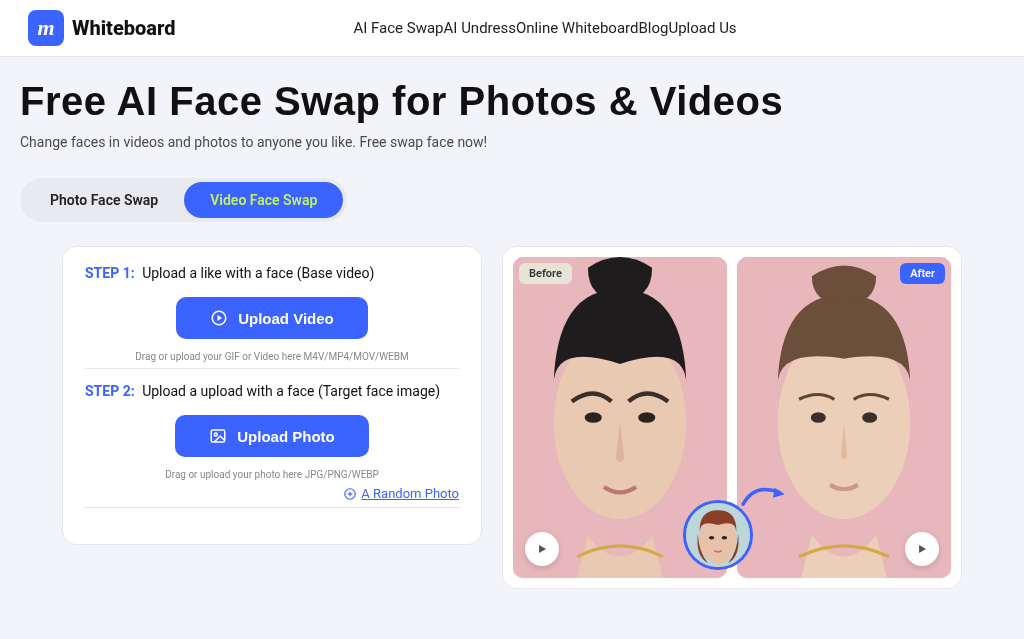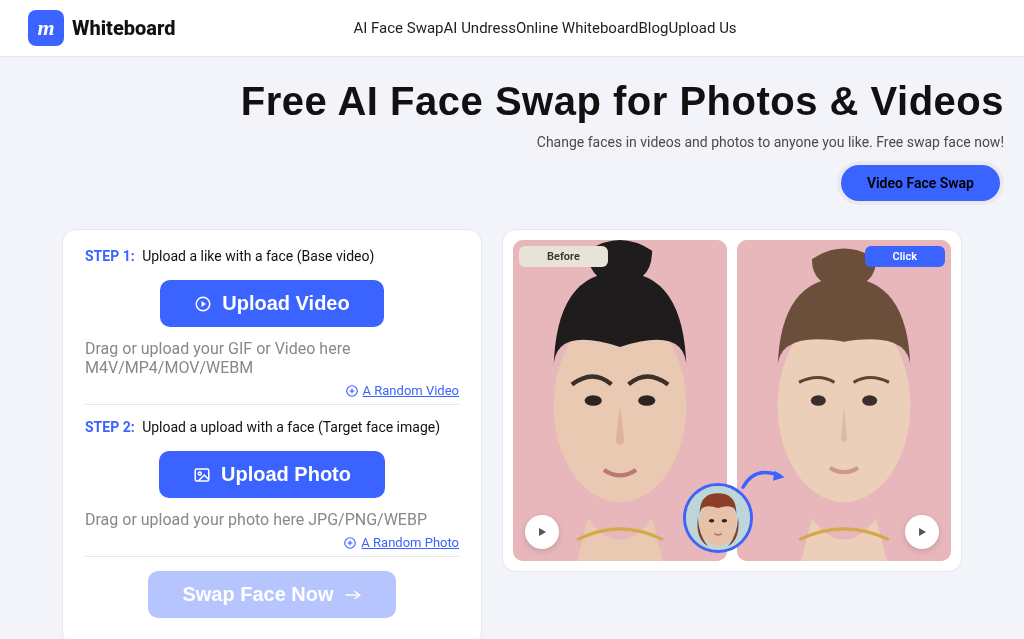--- a/index.html
+++ b/index.html
@@ -37,78 +37,78 @@
     display:flex;align-items:center;justify-content:center;color:#fff;
     font-family:Georgia,serif;font-style:italic;font-weight:bold;font-size:22px;
   }
   .logo-text{font-weight:800;font-size:20px}
   .nav-links{
     display:flex;margin-left:160px;
   }
   .nav-link{font-size:15px;color:#222;cursor:pointer}
   
   .hero{
-    text-align:right;padding:22px 20px 8px;
+    text-align:left;padding:22px 20px 8px;
   }
   .hero h1{
     margin:0 0 10px;
     font-size:40px;
     font-weight:900;
     letter-spacing:0.5px;
     font-family:"Arial Black","Segoe UI Black",Impact,sans-serif;
   }
-  .hero-sub{color:#4a4a4a;font-size:14px;margin-bottom:11px}
+  .hero-sub{color:#4a4a4a;font-size:14px;margin-bottom:28px}
   
   .seg{
     display:inline-flex;border-radius:999px;background:var(--pill);padding:4px;
   }
   .seg-item{
     padding:10px 26px;border-radius:999px;font-size:14px;cursor:pointer;color:#222;
     font-weight:600;
   }
-  .seg-item.active{background:var(--blue);color:#000000}
+  .seg-item.active{background:var(--blue);color:#bef264}
   
   .main{
     display:flex;gap:20px;padding:16px 62px 20px;
     align-items:flex-start;
   }
   .panel{
     background:var(--card);border:1px solid var(--line);border-radius:14px;
   }
   .left{flex:0 0 420px;padding:18px 22px 22px}
   .right{flex:1;padding:10px;min-height:330px;position:relative}
   .step{margin-bottom:6px}
   .step-title{font-size:14px;margin-bottom:16px}
   .step-title b{color:var(--blue);font-weight:700;margin-right:4px}
   .btn{
     display:inline-flex;align-items:center;gap:10px;justify-content:center;
     background:var(--blue);color:#fff;border-radius:10px;
-    padding:12px 34px;font-size:20px;font-weight:600;cursor:pointer;border:none;
+    padding:12px 34px;font-size:15px;font-weight:600;cursor:pointer;border:none;
   }
   .btn-row{display:flex;justify-content:center}
   .btn.disabled{background:var(--blue-light);cursor:default}
-  .hint{color:#888;font-size:16px;margin-top:12px}
+  .hint{text-align:center;color:#888;font-size:10px;margin-top:12px}
   .rand{
     display:flex;justify-content:flex-end;margin-top:6px;margin-bottom:6px;
   }
   .rand a{color:var(--blue);font-size:13px;text-decoration:underline;display:inline-flex;align-items:center;gap:4px;cursor:pointer}
   .divider{border:none;border-top:1px solid var(--line);margin:6px 0 14px}
   .icon{display:inline-flex}
   .play-circle-svg{width:18px;height:18px}
   .img-svg{width:18px;height:18px}
   .plus-circ{width:14px;height:14px}
   .arrow{width:18px;height:14px}
   
   .preview-grid{display:flex;gap:10px;height:100%;position:relative}
   .tile{
     position:relative;flex:1;min-height:300px;border-radius:10px;overflow:hidden;background:#e9d0d3;
     display:flex;align-items:center;justify-content:center;
   }
   .badge{
-    position:absolute;top:6px;font-size:11px;font-weight:600;padding:4px 28px;border-radius:6px;
+    position:absolute;top:6px;font-size:11px;font-weight:600;padding:4px 10px;border-radius:6px;
   }
   .badge.before{left:6px;background:#e7e3d9;color:#333}
   .badge.after{right:6px;background:var(--blue);color:#fff}
   .play-btn{
     position:absolute;bottom:12px;width:34px;height:34px;border-radius:50%;
     background:#fff;display:flex;align-items:center;justify-content:center;
     box-shadow:0 2px 6px rgba(0,0,0,0.15);cursor:pointer;
   }
   .tile.before .play-btn{left:12px}
   .tile.after .play-btn{right:12px}
@@ -143,20 +143,21 @@
     <span class="nav-link">Online Whiteboard</span>
     <span class="nav-link">Blog</span>
     <span class="nav-link">Upload Us</span>
   </div>
 </div>
 
 <div class="hero">
   <h1>Free AI Face Swap for Photos &amp; Videos</h1>
   <div class="hero-sub">Change faces in videos and photos to anyone you like. Free swap face now!</div>
   <div class="seg">
+    <div class="seg-item">Photo Face Swap</div>
     <div class="seg-item active">Video Face Swap</div>
   </div>
 </div>
 
 <div class="main">
 
   <div class="panel left">
 
     <div class="step">
       <div class="step-title">
@@ -168,32 +169,20 @@
           <span class="icon">
             <svg class="play-circle-svg" viewBox="0 0 24 24" fill="none" stroke="white" stroke-width="2">
               <circle cx="12" cy="12" r="9"></circle>
               <polygon points="10,8 16,12 10,16" fill="white" stroke="none"></polygon>
             </svg>
           </span>
           <span>Upload Video</span>
         </button>
       </div>
       <div class="hint">Drag or upload your GIF or Video here M4V/MP4/MOV/WEBM</div>
-      <div class="rand">
-        <a>
-          <span class="icon">
-            <svg class="plus-circ" viewBox="0 0 24 24" fill="none" stroke="#3b63ff" stroke-width="2">
-              <circle cx="12" cy="12" r="9"></circle>
-              <line x1="12" y1="8" x2="12" y2="16"></line>
-              <line x1="8" y1="12" x2="16" y2="12"></line>
-            </svg>
-          </span>
-          <span>A Random Video</span>
-        </a>
-      </div>
     </div>
 
     <hr class="divider">
 
     <div class="step">
       <div class="step-title">
         <b>STEP 2:</b>
         <span>Upload a upload with a face (Target face image)</span>
       </div>
       <div class="btn-row">
@@ -219,31 +208,20 @@
             </svg>
           </span>
           <span>A Random Photo</span>
         </a>
       </div>
     </div>
 
     <hr class="divider">
 
     <div class="step">
-      <div class="btn-row">
-        <button class="btn disabled">
-          <span>Swap Face Now</span>
-          <span class="icon">
-            <svg class="arrow" viewBox="0 0 24 16" fill="none" stroke="white" stroke-width="2">
-              <line x1="2" y1="8" x2="20" y2="8"></line>
-              <polyline points="14,3 21,8 14,13"></polyline>
-            </svg>
-          </span>
-        </button>
-      </div>
     </div>
 
   </div>
 
   <div class="panel right">
     <div class="preview-grid">
 
       <div class="tile before">
         <span class="badge before">Before</span>
         <svg class="face-svg" viewBox="0 0 200 300">
@@ -261,21 +239,21 @@
           <path d="M60,280 Q100,260 140,280" stroke="#d4a948" stroke-width="3" fill="none"></path>
         </svg>
         <div class="play-btn">
           <svg viewBox="0 0 24 24">
               <polygon points="7,5 19,12 7,19"></polygon>
             </svg>
         </div>
       </div>
 
       <div class="tile after">
-        <span class="badge after">Click</span>
+        <span class="badge after">After</span>
         <svg class="face-svg" viewBox="0 0 200 300">
           <rect width="200" height="300" fill="#e7b7bb"></rect>
           <ellipse cx="100" cy="155" rx="62" ry="90" fill="#eccfb8"></ellipse>
           <path d="M38,120 Q40,35 100,35 Q160,35 162,120 Q162,85 100,95 Q38,85 38,120" fill="#6b4f3a"></path>
           <path d="M70,18 Q100,-2 130,18 Q130,44 100,44 Q70,44 70,18" fill="#6b4f3a"></path>
           <path d="M58,133 Q76,124 91,133" stroke="#5a4634" stroke-width="3" fill="none"></path>
           <path d="M109,133 Q124,124 142,133" stroke="#5a4634" stroke-width="3" fill="none"></path>
           <ellipse cx="76" cy="150" rx="7" ry="5" fill="#3a2f2a"></ellipse>
           <ellipse cx="124" cy="150" rx="7" ry="5" fill="#3a2f2a"></ellipse>
           <path d="M100,155 L97,186 Q100,192 103,186 Z" fill="#debb9f"></path>

